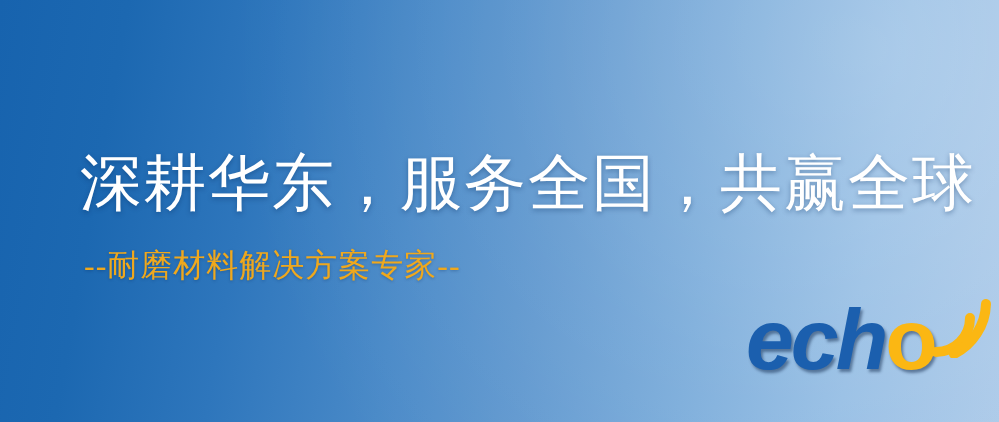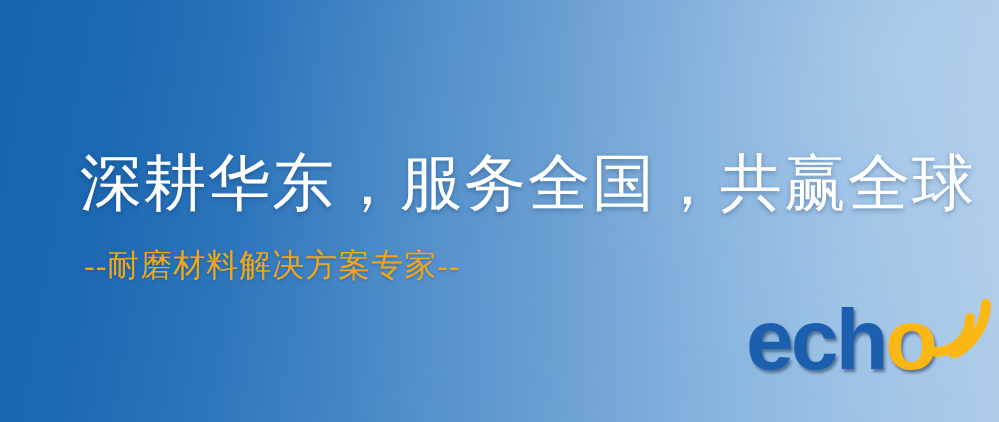--- a/index.html
+++ b/index.html
@@ -67,20 +67,21 @@
     font-family: "Liberation Sans", "DejaVu Sans", sans-serif;
     font-weight: bold;
     font-size: 86px;
     line-height: 1;
     letter-spacing: -3px;
     white-space: nowrap;
   }
   #logo-wordmark .echo-blue {
     color: #1B5FAE;
     text-shadow: 2px 3px 3px rgba(0,25,60,0.45);
+    font-style: italic;
   }
   #logo-wordmark .echo-orange {
     color: #FBB713;
     text-shadow: 2px 3px 3px rgba(0,25,60,0.45);
   }
   #logo-waves {
     position: absolute;
     left: 186px;
     top: 0px;
     width: 66px;

